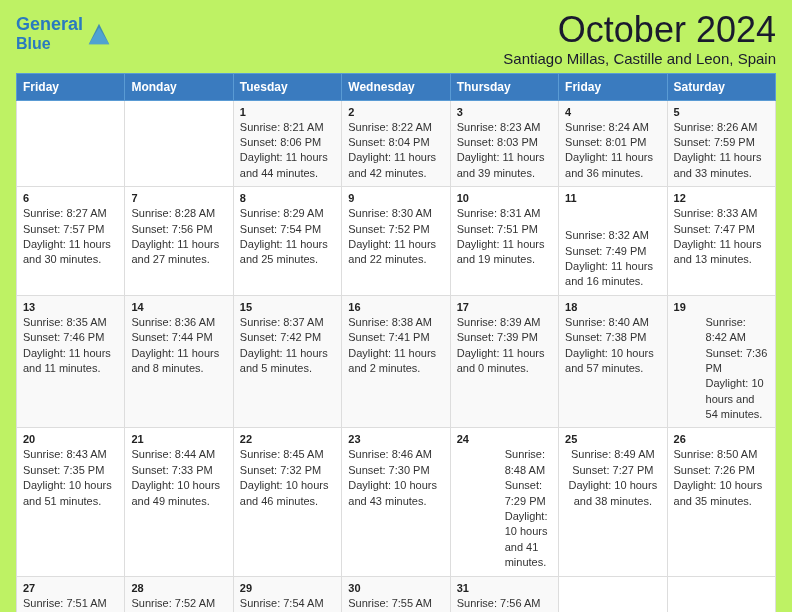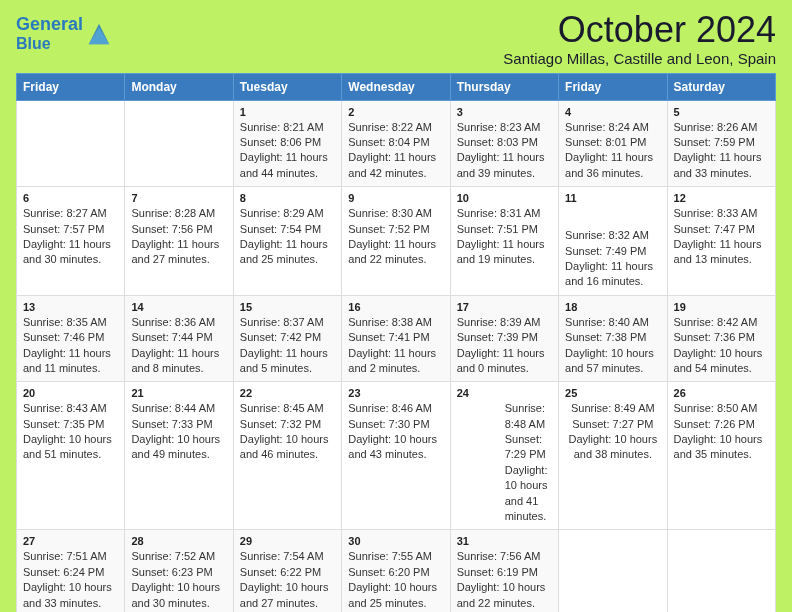--- a/index.html
+++ b/index.html
@@ -237,21 +237,21 @@
 Daylight: 11 hours and 0 minutes.</div>
           </td>
           <td>
             <span class="day-number">18</span>
             <div class="cell-text" style="white-space: pre-line;">Sunrise: 8:40 AM
 Sunset: 7:38 PM
 Daylight: 10 hours and 57 minutes.</div>
           </td>
           <td>
             <span class="day-number">19</span>
-            <div class="cell-text" style="white-space: pre-line;">Sunrise: 8:42 AM
+            <div class="cell-text" style="white-space: pre-line; margin-left: 32px;">Sunrise: 8:42 AM
 Sunset: 7:36 PM
 Daylight: 10 hours and 54 minutes.</div>
           </td>
         </tr>
         <tr>
           <td>
             <span class="day-number">20</span>
             <div class="cell-text" style="white-space: pre-line;">Sunrise: 8:43 AM
 Sunset: 7:35 PM
 Daylight: 10 hours and 51 minutes.</div>

